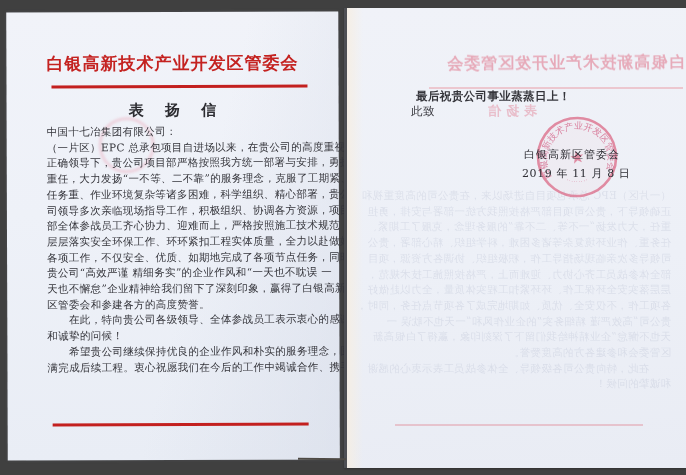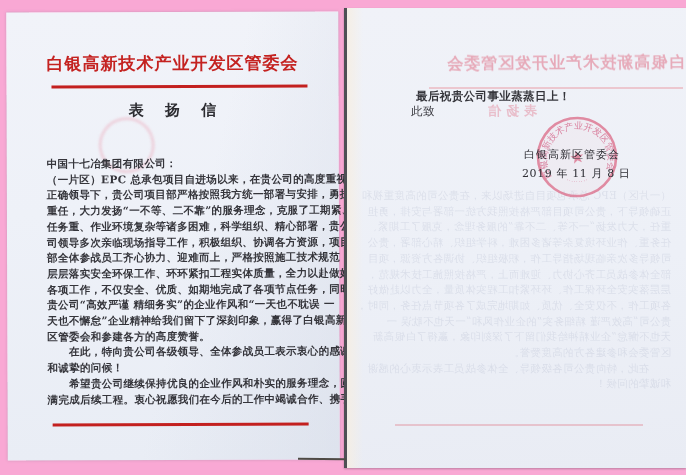--- a/index.html
+++ b/index.html
@@ -1,17 +1,17 @@
 <!DOCTYPE html>
 <html><head>
 <meta charset="utf-8">
 <style>
   * { margin:0; padding:0; box-sizing:border-box; }
   body { background:#ffffff; font-family:"DejaVu Serif", serif; }
-  .photo { position:relative; width:686px; height:475px; background:#f9a8d4; overflow:hidden; }
+  .photo { position:relative; width:686px; height:475px; background:#404040; overflow:hidden; }
 
   
   .page-left {
     position:absolute; left:7px; top:12px; width:332px; height:448px;
     background:
       linear-gradient(104deg, rgba(255,255,255,0) 55%, rgba(208,214,228,0.45) 100%),
       linear-gradient(180deg, #f1f3f9 0%, #eef1f8 45%, #e9edf5 100%);
     box-shadow:0 0 3px rgba(110,112,125,0.35);
     transform:rotate(-0.2deg);
   }
@@ -22,22 +22,22 @@
   .lp-rule { position:absolute; left:45px; top:73px; width:256px; height:2.5px; background:#c3201f; }
   .lp-title {
     position:absolute; top:89px; left:0; width:100%; text-align:center;
     color:#2c2c31; font-weight:bold; font-size:15px; letter-spacing:8px; text-indent:8px;
   }
   .lp-stamp-ghost {
     position:absolute; left:92px; top:105px; width:56px; height:56px; border-radius:50%;
     border:3px solid rgba(233,158,176,0.38); filter:blur(1.2px); transform:rotate(-10deg);
   }
   .lp-body {
-    position:absolute; left:40px; top:144px; width:298px;
-    font-size:10.5px; line-height:15.7px; letter-spacing:0.35px; color:#35353b;font-weight:bold;
+    position:absolute; left:40px; top:112px; width:298px;
+    font-size:10.5px; line-height:15.7px; letter-spacing:0.35px; color:#35353b;
   }
   .lp-body .bl { white-space:nowrap; }
 
   
   .page-right {
     position:absolute; left:344px; top:8px; width:342px; height:460px;
     border-left:3px solid #4e4f54;
     background:
       linear-gradient(90deg, rgba(246,238,226,0.85) 0px, rgba(246,238,226,0) 16px),
       linear-gradient(176deg, #f0f2f8 0%, #edf0f7 55%, #e9ecf4 100%);

